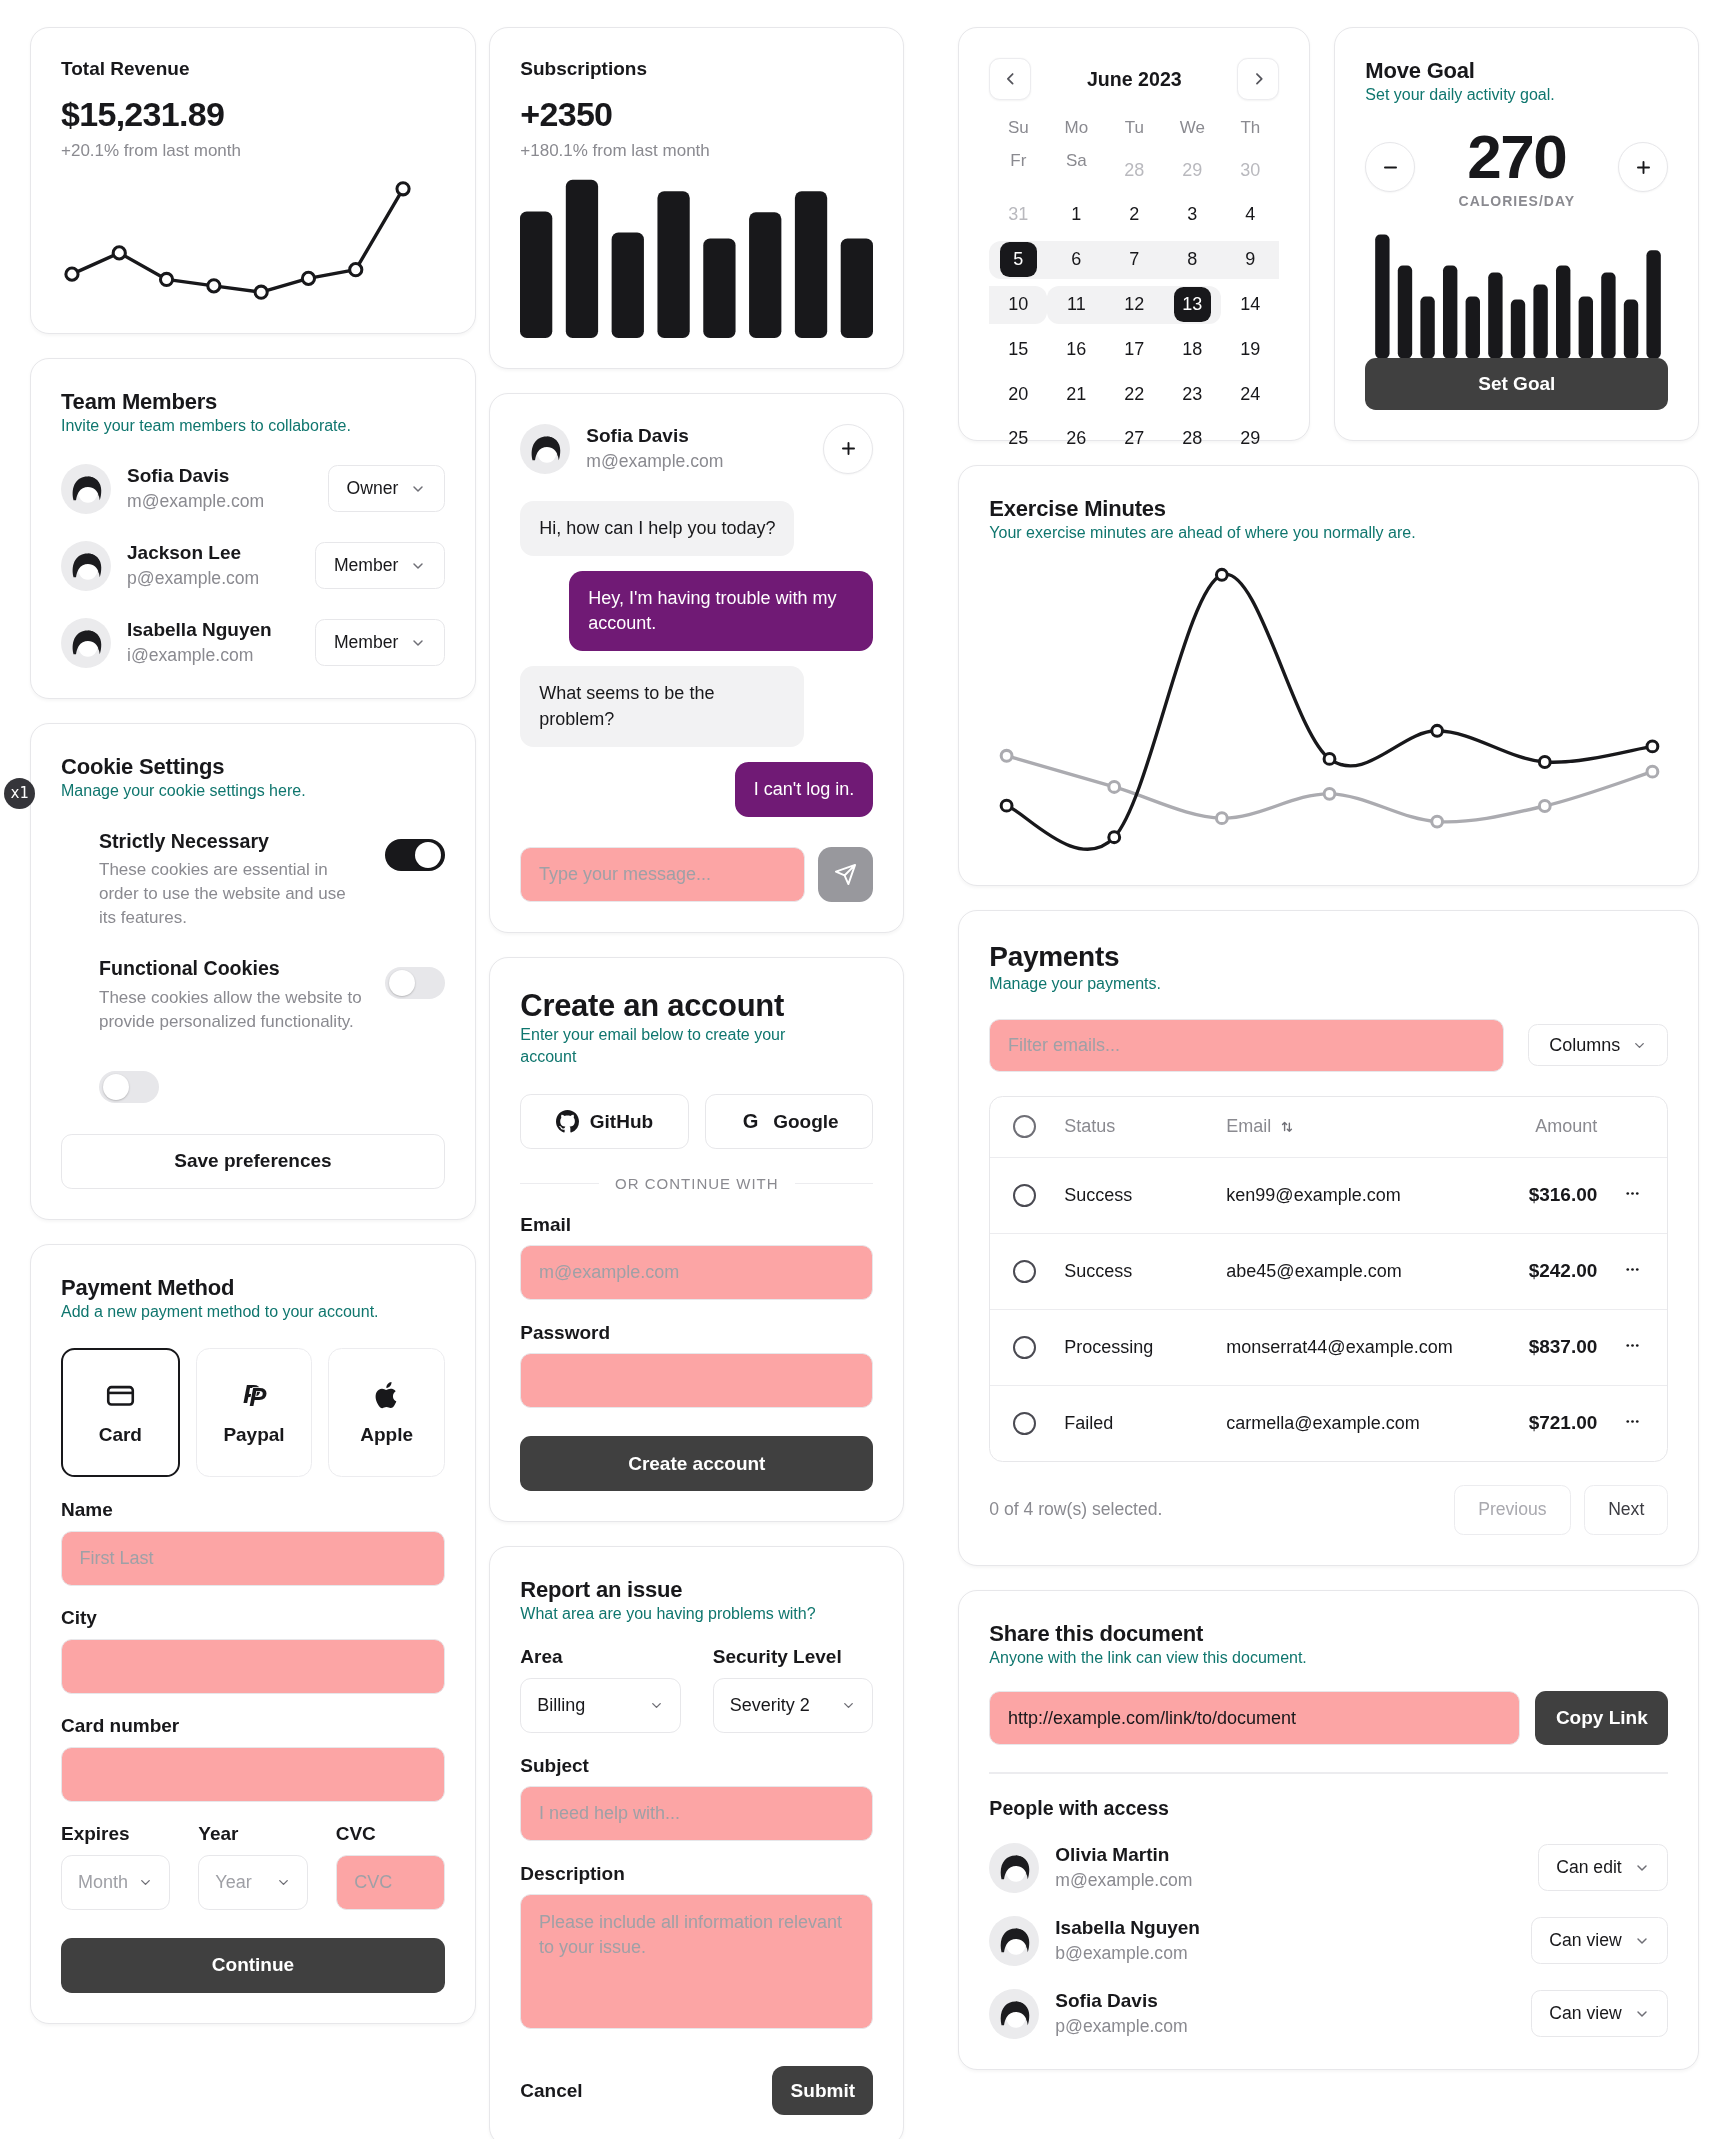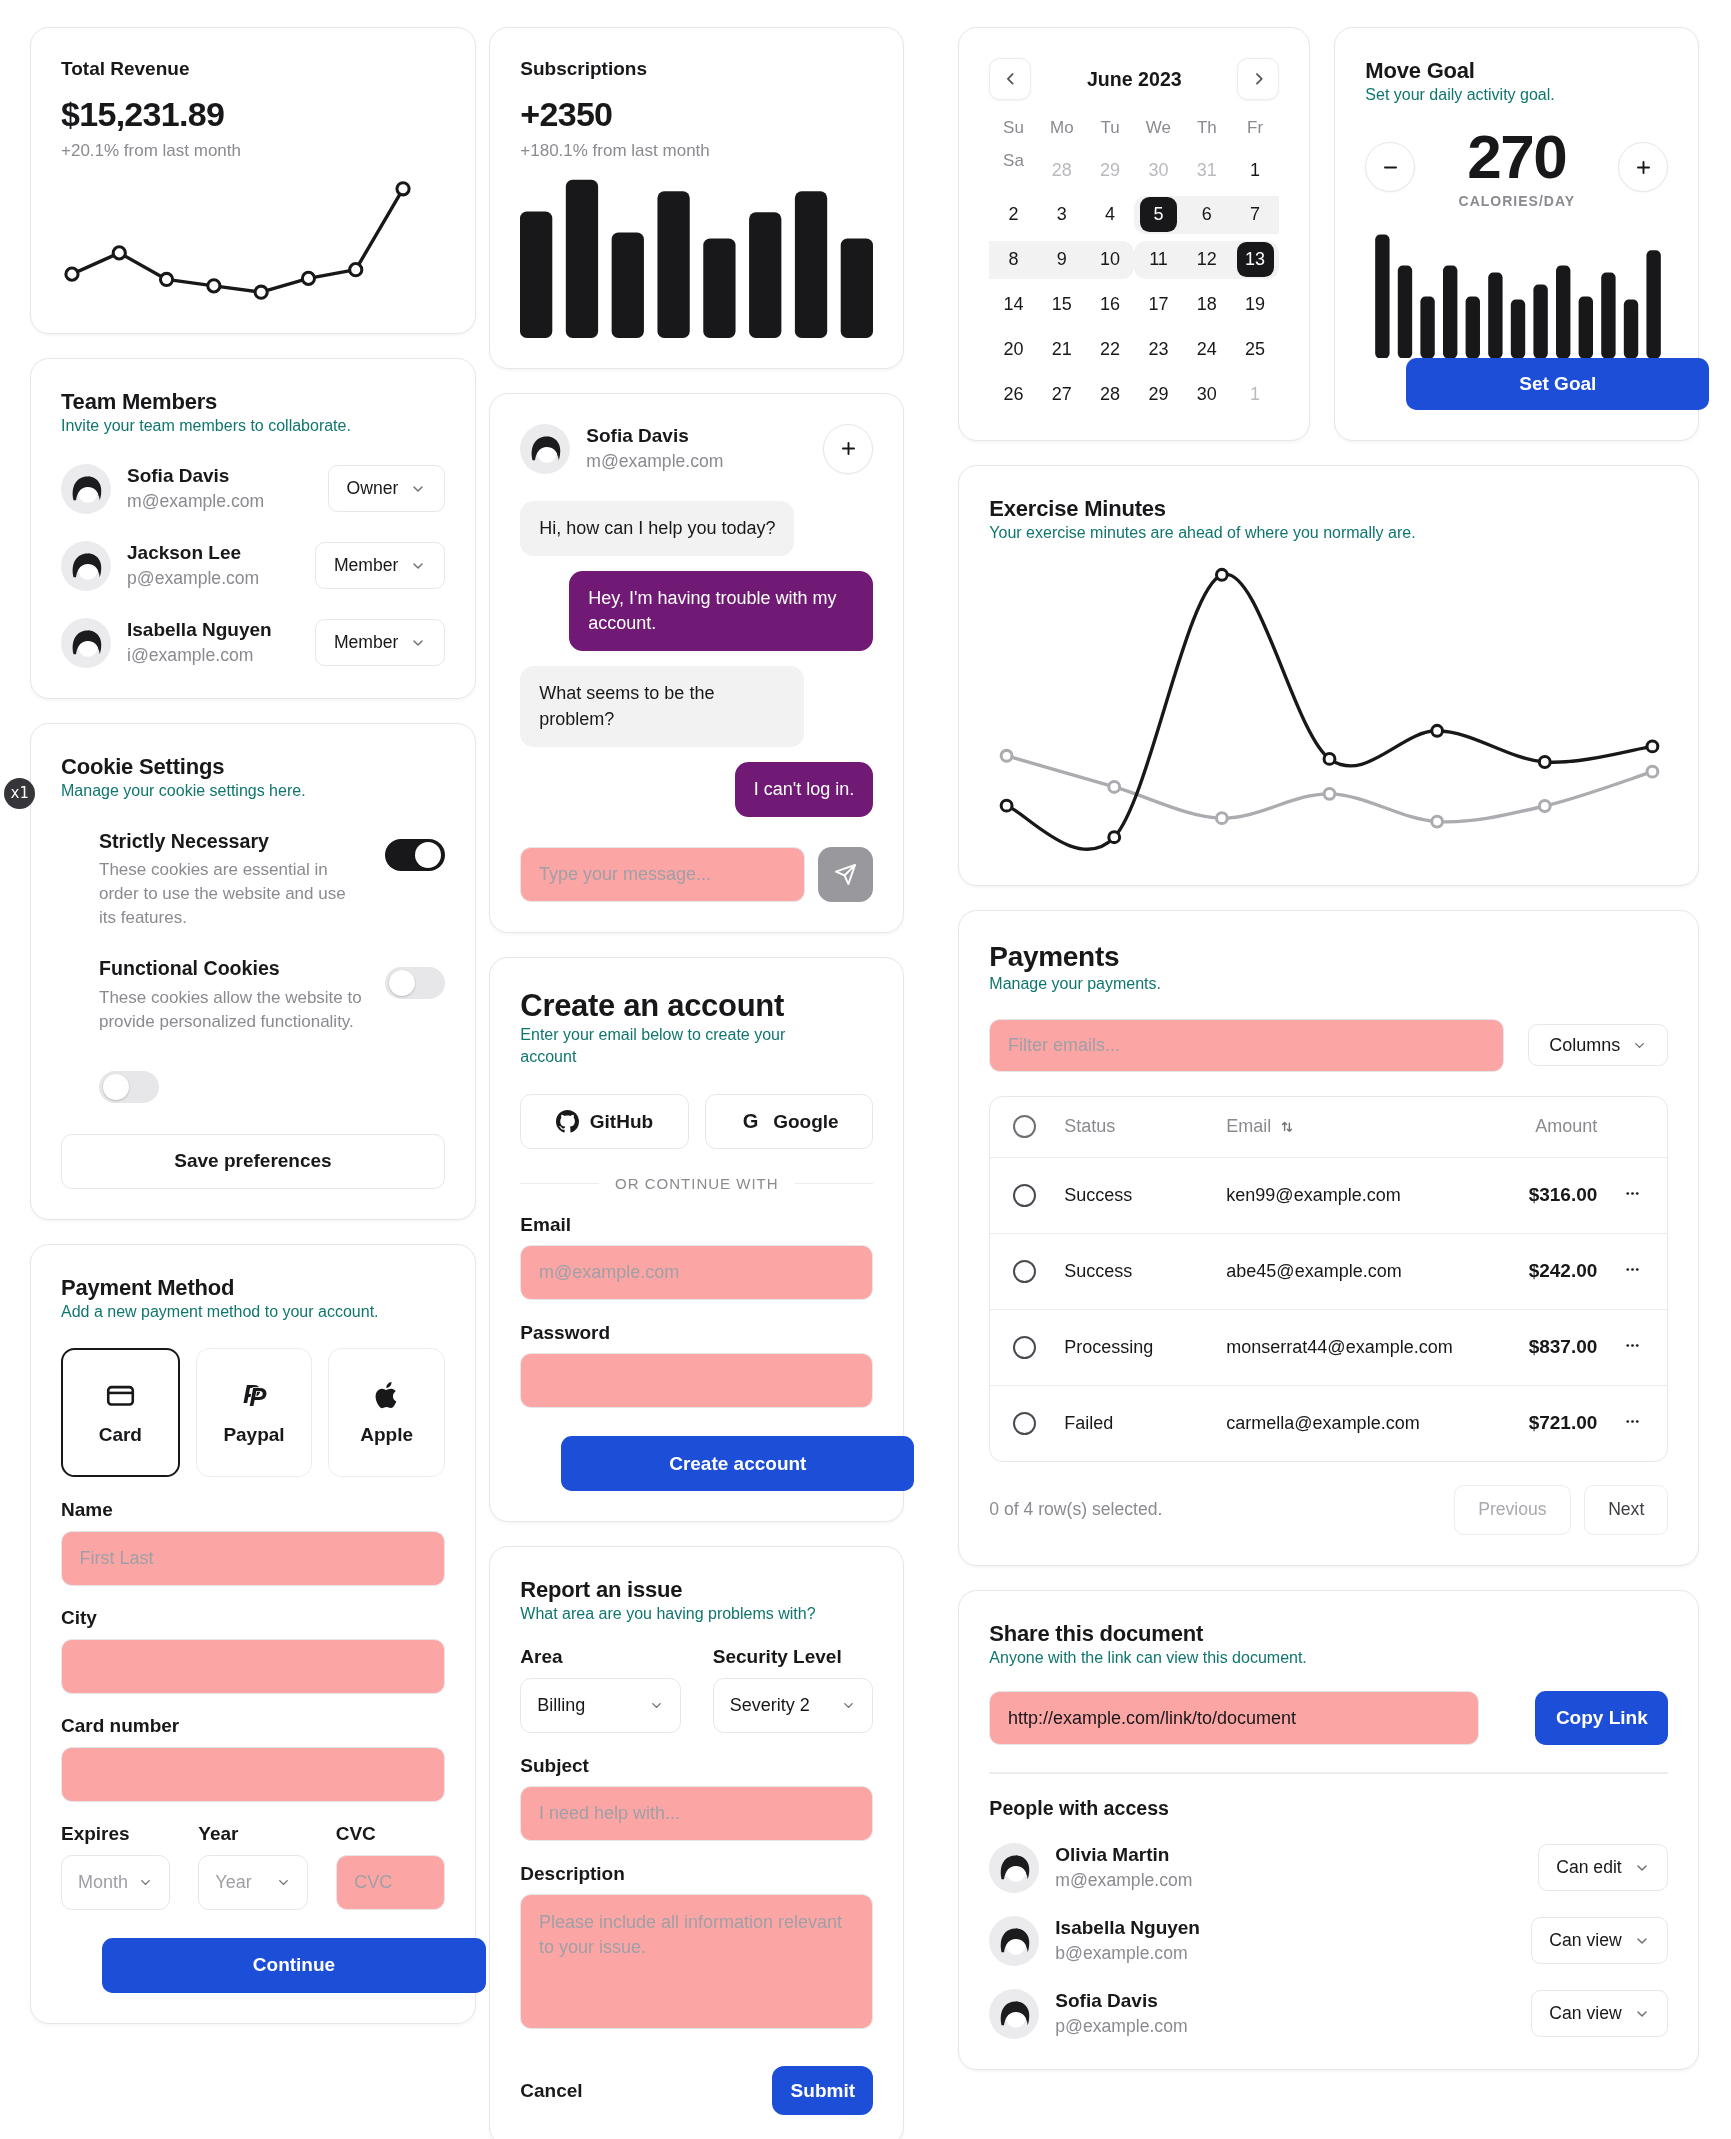--- a/index.html
+++ b/index.html
@@ -16,21 +16,21 @@
   .muted{color:#8a8a90;}
   .card-label{font-size:19px;font-weight:600;}
   .big-value{font-size:34px;font-weight:800;margin-top:15px;letter-spacing:-0.7px;}
   .change{font-size:17px;color:#8a8a90;margin-top:6.8px;}
   .sec-title{font-size:22px;font-weight:700;letter-spacing:-0.2px;}
   .sec-sub{font-size:16px;color:#0f766e;line-height:1.35;}
 
   svg.chart{display:block;}
 
   
-  .btn-dark{background:#1d4ed8;color:#fff;border:none;border-radius:10.8px;height:55px;font-size:19px;font-weight:600;font-family:inherit;display:flex;align-items:center;justify-content:center;width:100%;cursor:pointer;margin-left:41px;}
+  .btn-dark{background:#404040;color:#fff;border:none;border-radius:10.8px;height:55px;font-size:19px;font-weight:600;font-family:inherit;display:flex;align-items:center;justify-content:center;width:100%;cursor:pointer;}
   .btn-outline{background:#fff;color:#18181b;border:1.4px solid #e7e7ea;border-radius:10.8px;height:55px;font-size:19px;font-weight:600;font-family:inherit;display:flex;align-items:center;justify-content:center;gap:10.8px;width:100%;cursor:pointer;}
   .input{width:100%;height:55px;border:1.4px solid #e7e7ea;border-radius:10.8px;padding:0 17.6px;font-size:18px;font-family:inherit;color:#18181b;background:#fca5a5;outline:none;}
   .input::placeholder,textarea::placeholder{color:#9fa0a6;}
   textarea.input{height:135px;padding:15px 17.6px;resize:none;line-height:1.4;}
   .field-label{font-size:19px;font-weight:600;margin:21.6px 0 9.5px;}
   .select{display:flex;align-items:center;justify-content:space-between;height:55px;border:1.4px solid #e7e7ea;border-radius:10.8px;padding:0 16px;font-size:18px;background:#fff;cursor:pointer;}
   .select .ph{color:#9fa0a6;}
   .pill{display:flex;align-items:center;gap:12px;border:1.4px solid #e7e7ea;border-radius:9.5px;padding:12px 17.6px;font-size:17.6px;font-weight:500;background:#fff;cursor:pointer;color:#18181b;}
   .chev{color:#6f6f76;}
 
@@ -82,21 +82,21 @@
   .two-col>div{flex:1;}
   .report-foot{display:flex;align-items:center;justify-content:space-between;margin-top:35px;}
   .cancel-btn{background:none;border:none;font-size:19px;font-weight:600;font-family:inherit;color:#18181b;cursor:pointer;padding:0;}
   .submit-btn{width:101px;height:49px;border-radius:12px;}
 
   
   .cal-card{width:352px;height:414px;}
   .cal-nav{display:flex;align-items:center;justify-content:space-between;}
   .nav-btn{width:42px;height:42px;border-radius:10.8px;border:1.4px solid #ececef;background:#fff;display:flex;align-items:center;justify-content:center;color:#55555c;cursor:pointer;box-shadow:0 0.7px 2px rgba(0,0,0,.05);}
   .cal-month{font-size:19.6px;font-weight:600;}
-  .cal-grid{display:grid;grid-template-columns:repeat(6,1fr);margin-top:17.6px;row-gap:6.8px;}
+  .cal-grid{display:grid;grid-template-columns:repeat(5,1fr);margin-top:17.6px;row-gap:6.8px;}
   .cal-wd{font-size:17px;color:#8a8a90;text-align:center;padding-bottom:6.8px;}
   .cal-cell{height:38px;display:flex;align-items:center;justify-content:center;font-size:18px;cursor:pointer;}
   .cal-cell.muted{color:#b9b9be;}
   .cal-cell.range{background:#f2f2f3;}
   .cal-cell.rs{border-radius:12px 0 0 12px;}
   .cal-cell.re{border-radius:0 12px 12px 0;}
   .cal-num{width:37px;height:35px;display:flex;align-items:center;justify-content:center;border-radius:9.5px;}
   .cal-cell.sel .cal-num{background:#18181b;color:#fff;}
 
   

